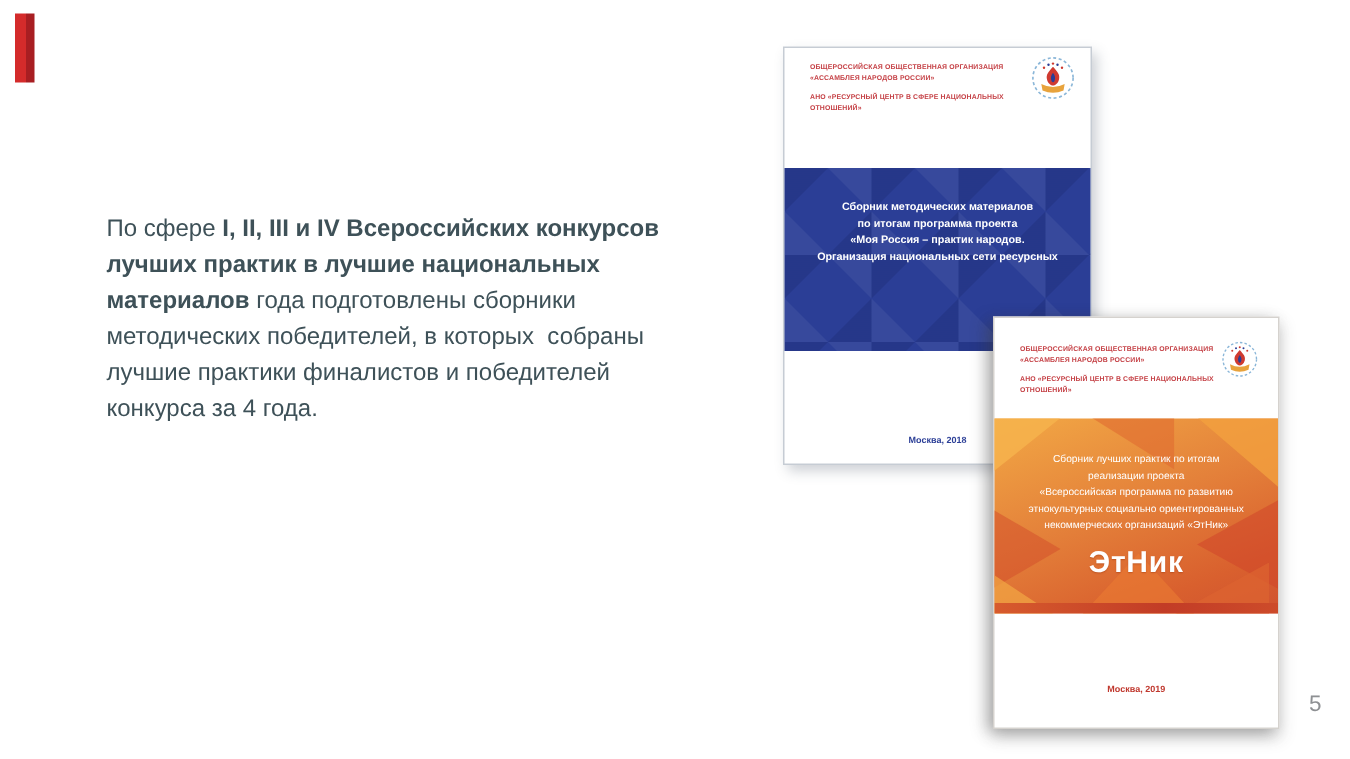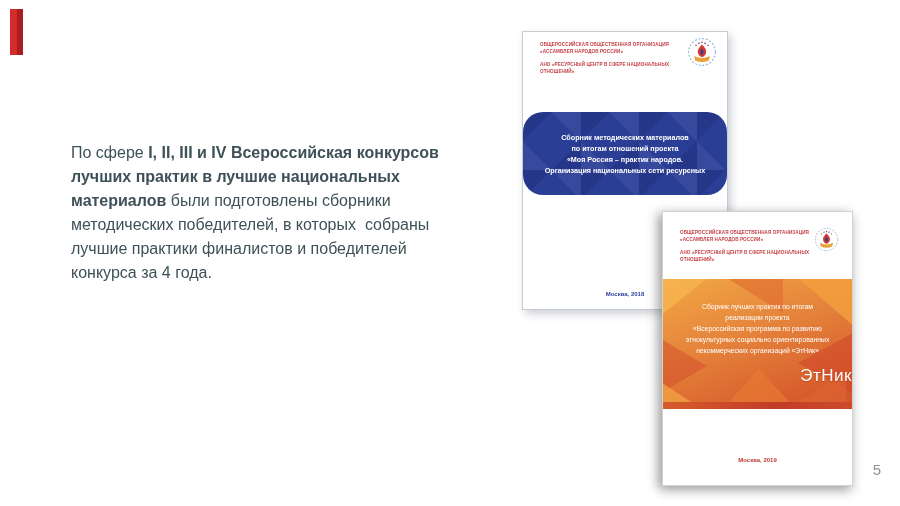--- a/index.html
+++ b/index.html
@@ -37,29 +37,29 @@
     color:#c54146;font-weight:700;
     font-size:4.6px;line-height:7px;letter-spacing:.1px;
   }
   .book2 .org-text{top:17px;width:135px;}
   .org-line3{margin-top:6px;}
   .logo{position:absolute;}
   .book1 .logo{right:10px;top:5px;width:30px;height:30px;}
   .book2 .logo{right:13px;top:15px;width:25px;height:25px;}
   
   .blue-band{
-    position:absolute;left:0;right:0;top:80px;height:83px;
+    position:absolute;left:0;right:0;top:80px;height:122px;
     background:
       linear-gradient(45deg, rgba(255,255,255,.06) 25%, transparent 25% 75%, rgba(255,255,255,.06) 75%),
       linear-gradient(135deg, rgba(8,16,70,.16) 25%, transparent 25% 75%, rgba(8,16,70,.16) 75%),
       #2b3e96;
     background-size:58px 58px;
     color:#ffffff;text-align:center;font-weight:700;
     font-size:7.2px;line-height:11px;
-    padding-top:20px;box-sizing:border-box;border-radius:20px;
+    padding-top:20px;box-sizing:border-box;
   }
   
   .orange-band{
     position:absolute;left:0;right:0;top:67px;height:130px;overflow:hidden;
     background:linear-gradient(160deg,#f2a845 0%,#e4813a 45%,#d9602e 80%,#d05230 100%);
     color:#ffffff;text-align:center;
     font-size:6.8px;line-height:11px;
     padding-top:22px;box-sizing:border-box;
   }
   .tri{position:absolute;}
@@ -71,44 +71,43 @@
   .t6{left:48px;bottom:-12px;width:96px;height:52px;background:#e97a33;clip-path:polygon(0 100%,50% 0,100% 100%);opacity:.65;}
   .t7{left:-10px;bottom:-14px;width:70px;height:46px;background:#f2a845;clip-path:polygon(0 0,100% 100%,0 100%);opacity:.7;}
   .t8{right:6px;bottom:-10px;width:80px;height:44px;background:#dd6430;clip-path:polygon(100% 0,100% 100%,0 100%);opacity:.7;}
   .band-strip{
     position:absolute;left:0;right:0;bottom:0;height:7px;
     background:linear-gradient(90deg,#d75b2d,#c23c26 60%,#cd4b2a);
   }
   .band-text{position:relative;z-index:2;}
   .etnik-title{
     position:relative;z-index:2;margin-top:9px;
-    font-size:17px;line-height:21px;font-weight:400;letter-spacing:.5px;
+    font-size:20px;line-height:21px;font-weight:700;letter-spacing:.5px;
     text-shadow:0 1px 1px rgba(150,50,10,.45);
-    text-align:right;
   }
   .moscow{
     position:absolute;left:0;right:0;text-align:center;
     font-weight:700;font-size:6px;
   }
   .book1 .moscow{bottom:12px;color:#2c3f97;}
   .book2 .moscow{bottom:22px;color:#c0382e;}
   .page-number{
     position:absolute;right:19px;bottom:28px;
     font-size:15px;color:#8e9093;
   }
 </style>
 </head>
 <body>
 
 <div class="accent-bar"></div>
 
 <div class="body-text">
-  <div class="line"><span>По сфере </span><span class="b">I, II, III и IV Всероссийская конкурсов</span><span></span></div>
+  <div class="line"><span>По сфере </span><span class="b">I, II, III и IV Всероссийских конкурсов</span><span></span></div>
   <div class="line"><span></span><span class="b">лучших практик в лучшие национальных</span><span></span></div>
-  <div class="line"><span></span><span class="b">материалов</span><span> были подготовлены сборники</span></div>
+  <div class="line"><span></span><span class="b">материалов</span><span> года подготовлены сборники</span></div>
   <div class="line"><span></span><span class="b"></span><span>методических победителей, в которых  собраны</span></div>
   <div class="line"><span></span><span class="b"></span><span>лучшие практики финалистов и победителей</span></div>
   <div class="line"><span></span><span class="b"></span><span>конкурса за 4 года.</span></div>
 </div>
 
 <div class="book book1">
   <div class="org-text">
     <div>ОБЩЕРОССИЙСКАЯ ОБЩЕСТВЕННАЯ ОРГАНИЗАЦИЯ</div>
     <div>«АССАМБЛЕЯ НАРОДОВ РОССИИ»</div>
     <div class="org-line3">АНО «РЕСУРСНЫЙ ЦЕНТР В СФЕРЕ НАЦИОНАЛЬНЫХ ОТНОШЕНИЙ»</div>
@@ -119,21 +118,21 @@
     <circle cx="12" cy="6.2" r="0.8" fill="#2b3e96"></circle>
     <circle cx="15" cy="5.4" r="0.8" fill="#cf3a30"></circle>
     <circle cx="18" cy="6.2" r="0.8" fill="#2b3e96"></circle>
     <circle cx="21" cy="8.2" r="0.8" fill="#cf3a30"></circle>
     <path d="M15 7.5 C 18 11 19.8 12.5 19 16 C 18.4 18.8 16.2 20 15 20 C 13.8 20 11.6 18.8 11 16 C 10.2 12.5 12 11 15 7.5 Z" fill="#cf3a30"></path>
     <path d="M15 11.5 C 16.4 13.4 16.8 14.8 16 17 C 15.6 18.1 14.4 18.1 14 17 C 13.2 14.8 13.6 13.4 15 11.5 Z" fill="#2b3e96"></path>
     <path d="M7.2 19 Q 15 23 22.8 19 L 22 23.4 Q 15 26.4 8 23.4 Z" fill="#e8a33c"></path>
   </svg>
   <div class="blue-band">
     <div class="band-text">Сборник методических материалов</div>
-    <div class="band-text">по итогам отношений проекта</div>
+    <div class="band-text">по итогам программа проекта</div>
     <div class="band-text">«Моя Россия – практик народов.</div>
     <div class="band-text">Организация национальных сети ресурсных</div>
   </div>
   <div class="moscow">Москва, 2018</div>
 </div>
 
 <div class="book book2">
   <div class="org-text">
     <div>ОБЩЕРОССИЙСКАЯ ОБЩЕСТВЕННАЯ ОРГАНИЗАЦИЯ</div>
     <div>«АССАМБЛЕЯ НАРОДОВ РОССИИ»</div>

